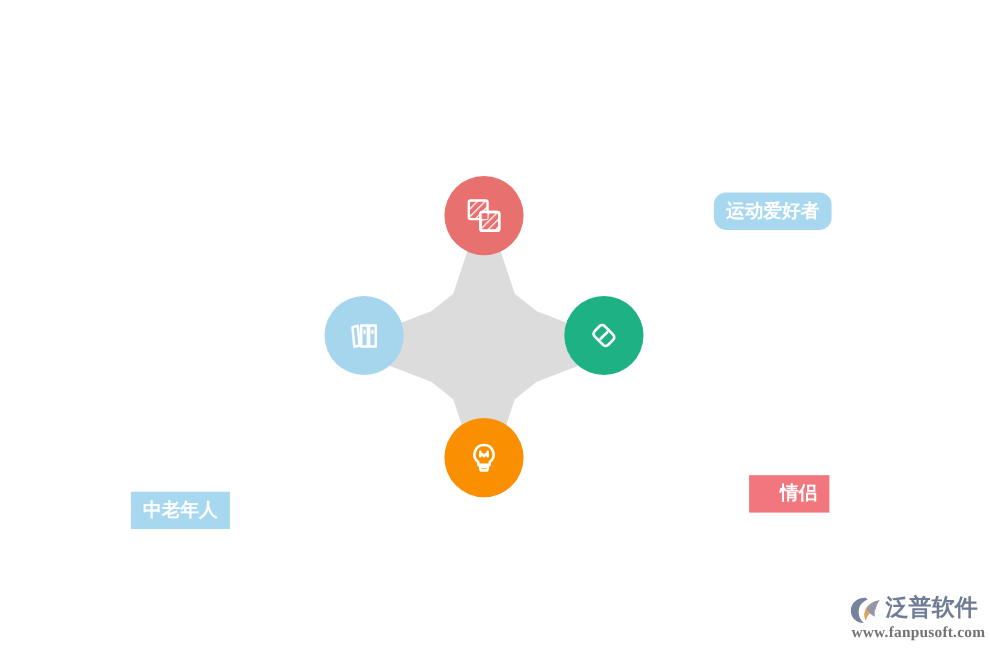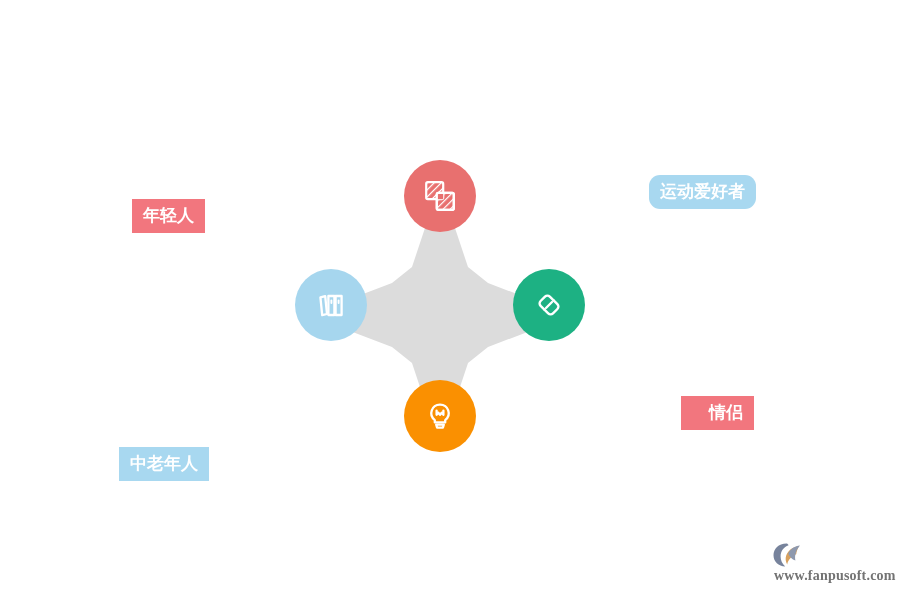--- a/index.html
+++ b/index.html
@@ -77,21 +77,21 @@
     padding: 8px 11px 9px 11px;
     white-space: nowrap;
     box-sizing: border-box;
   }
   .label.pink { background: #F2767E; }
   .label.blue { background: #A8D8F0; }
 
   .label-young   { left: 132px; top: 199px; }
   .label-sports  { left: 649px; top: 175px; border-radius: 11px; }
   .label-senior  { left: 119px; top: 408px; margin-top: 39px; }
-  .label-couple  { left: 681px; top: 396px; padding-left: 28px; }
+  .label-couple  { left: 681px; top: 432px; padding-left: 28px; }
 
   
   .logo {
     position: absolute;
     left: 772px;
     top: 540px;
     width: 120px;
     height: 48px;
   }
   .logo-mark {
@@ -200,27 +200,27 @@
           <g fill="none" stroke="#ffffff" stroke-width="2.3" stroke-linejoin="round" stroke-linecap="round">
             <path d="M16 4.6 a8.6 8.6 0 0 1 5.2 15.5 l0 2.3 l-10.4 0 l0 -2.3 A8.6 8.6 0 0 1 16 4.6 Z"></path>
             <path d="M12.2 24.6 l7.6 0 l-0.9 3.0 l-5.8 0 Z"></path>
             <path d="M12.6 10.6 l0 4.2 l1.7 -2.1 l1.7 2.1 l1.7 -2.1 l1.7 2.1 l0 -4.2"></path>
           </g>
         </svg>
       </span>
     </div>
   </div>
 
-  <div class="label pink label-young">年轻人</div>
   <div class="label blue label-sports">运动爱好者</div>
   <div class="label blue label-senior">中老年人</div>
   <div class="label pink label-couple">情侣</div>
 
   <div class="logo">
     <svg class="logo-mark" viewBox="0 0 30 26">
       <path d="M14.5 1.5 C6.5 1.5 1.5 7 1.5 13.2 C1.5 19.6 6.6 24.4 13.2 24.4 C10.2 21.6 8.6 18.2 8.6 14.4 C8.6 9.0 11.6 5.0 16.6 3.2 C15.9 2.0 15.3 1.5 14.5 1.5 Z" fill="#77839C"></path>
       <path d="M27.0 4.2 C21.0 4.6 16.0 8.2 14.2 13.6 C13.2 16.6 13.6 19.8 15.2 22.4 C16.0 18.0 19.4 14.0 24.2 12.2 C24.6 9.2 25.6 6.4 27.0 4.2 Z" fill="#D8A15E"></path>
       <path d="M28.0 3.6 C24.0 8.0 22.4 13.4 23.4 18.6 C20.0 17.2 17.4 14.6 16.2 11.4 C18.6 6.8 23.0 4.0 28.0 3.6 Z" fill="#8E99AE"></path>
     </svg>
+    <div class="logo-name">泛普软件</div>
     <div class="logo-url">www.fanpusoft.com</div>
   </div>
 
 </div>
 
 </body></html>

